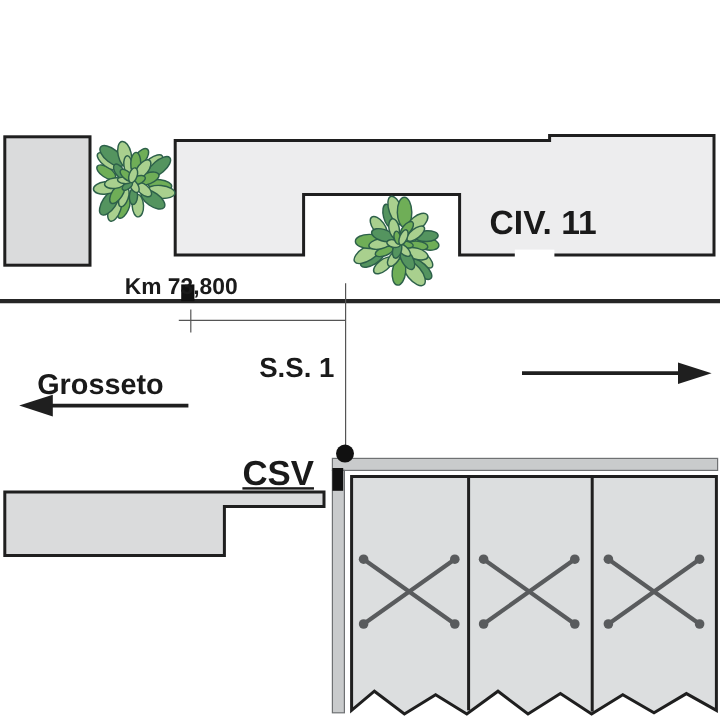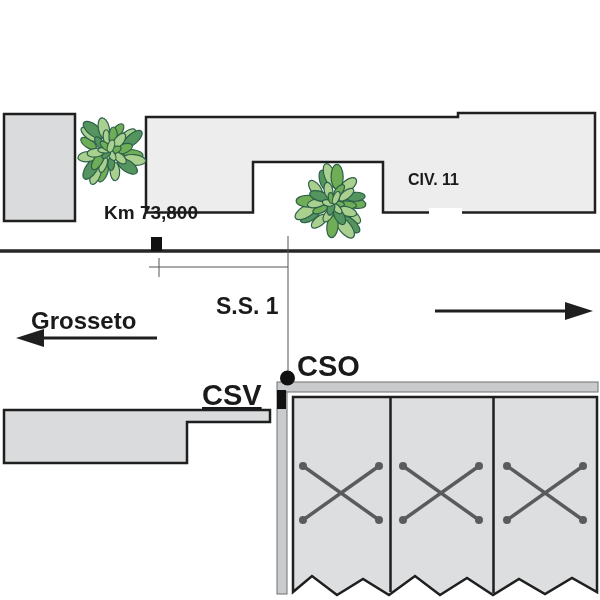--- a/index.html
+++ b/index.html
@@ -1,21 +1,21 @@
 <!DOCTYPE html>
 <html><head>
 <meta charset="utf-8">
 <style>
   html,body{margin:0;padding:0;background:#ffffff;}
   #stage{position:relative;width:600px;height:600px;background:#ffffff;overflow:hidden;
          font-family:"Liberation Sans", sans-serif;}
   #plan-svg{position:absolute;left:0;top:0;}
   .lbl{position:absolute;font-weight:bold;color:#1a1a1a;line-height:1;white-space:nowrap;}
-  .lbl-km{left:104px;top:203px;font-size:19px;}
-  .lbl-civ{left:408px;top:172px;font-size:16px;}
+  .lbl-km{left:104px;top:230px;font-size:19px;}
+  .lbl-civ{left:408px;top:172px;font-size:28px;}
   .lbl-mt{left:192px;top:270px;font-size:23px;}
   .lbl-grosseto{left:31px;top:309px;font-size:24px;text-align:center;}
   .lbl-ss1{left:216px;top:295px;font-size:23px;}
   .lbl-civitavecchia{left:407px;top:281px;font-size:24px;}
   .lbl-cso{left:297px;top:352px;font-size:29px;}
   .lbl-csv{left:202px;top:381px;font-size:29px;text-decoration:underline;}
   .stroke-heavy{stroke:#1f1f1f;stroke-width:2.5;}
   .stroke-thin{stroke:#555555;stroke-width:1;}
   .band{stroke:#6f7173;stroke-width:1;}
   .panel-line{stroke:#1f1f1f;stroke-width:2.5;}
@@ -151,15 +151,14 @@
         <ellipse cx="327.97856321484767" cy="202.95878066238467" rx="5.704645227180272" ry="3.0824054115661585" transform="rotate(192.6764692006986 327.97856321484767 202.95878066238467)" fill="#a9d08e" stroke="#2d604a" stroke-width="1.2"></ellipse>
         <ellipse cx="331.09356793819546" cy="198.04144119382613" rx="5.492914274202365" ry="2.6775193380599354" transform="rotate(259.2460206397765 331.09356793819546 198.04144119382613)" fill="#6fae57" stroke="#2d604a" stroke-width="1.2"></ellipse>
         <ellipse cx="336.2273322674125" cy="197.8221842791416" rx="6.678898752960779" ry="3.09087783422211" transform="rotate(292.48520928356436 336.2273322674125 197.8221842791416)" fill="#a9d08e" stroke="#2d604a" stroke-width="1.2"></ellipse>
       </g>
   </svg>
 
   <div class="lbl lbl-km">Km 73,800</div>
   <div class="lbl lbl-civ">CIV. 11</div>
   <div class="lbl lbl-grosseto">Grosseto</div>
   <div class="lbl lbl-ss1">S.S. 1</div>
-  <div class="lbl lbl-cso">CSO</div>
   <div class="lbl lbl-csv">CSV</div>
 </div>
 
 </body></html>

